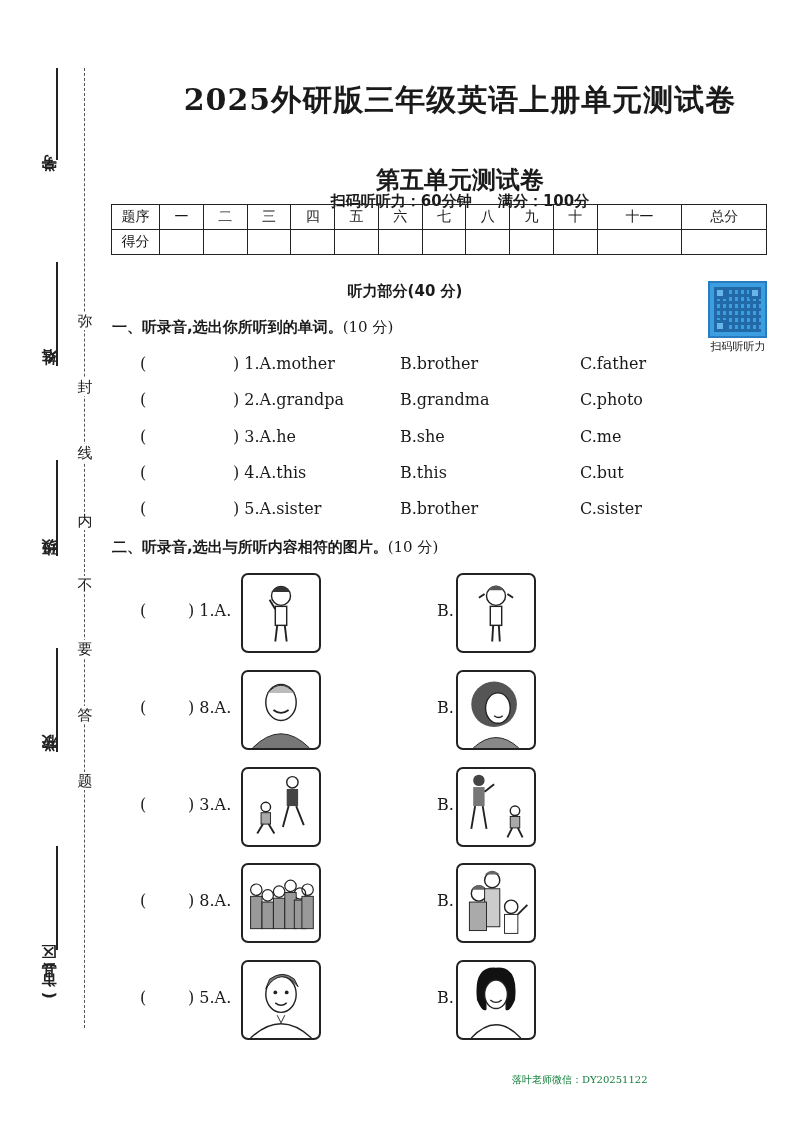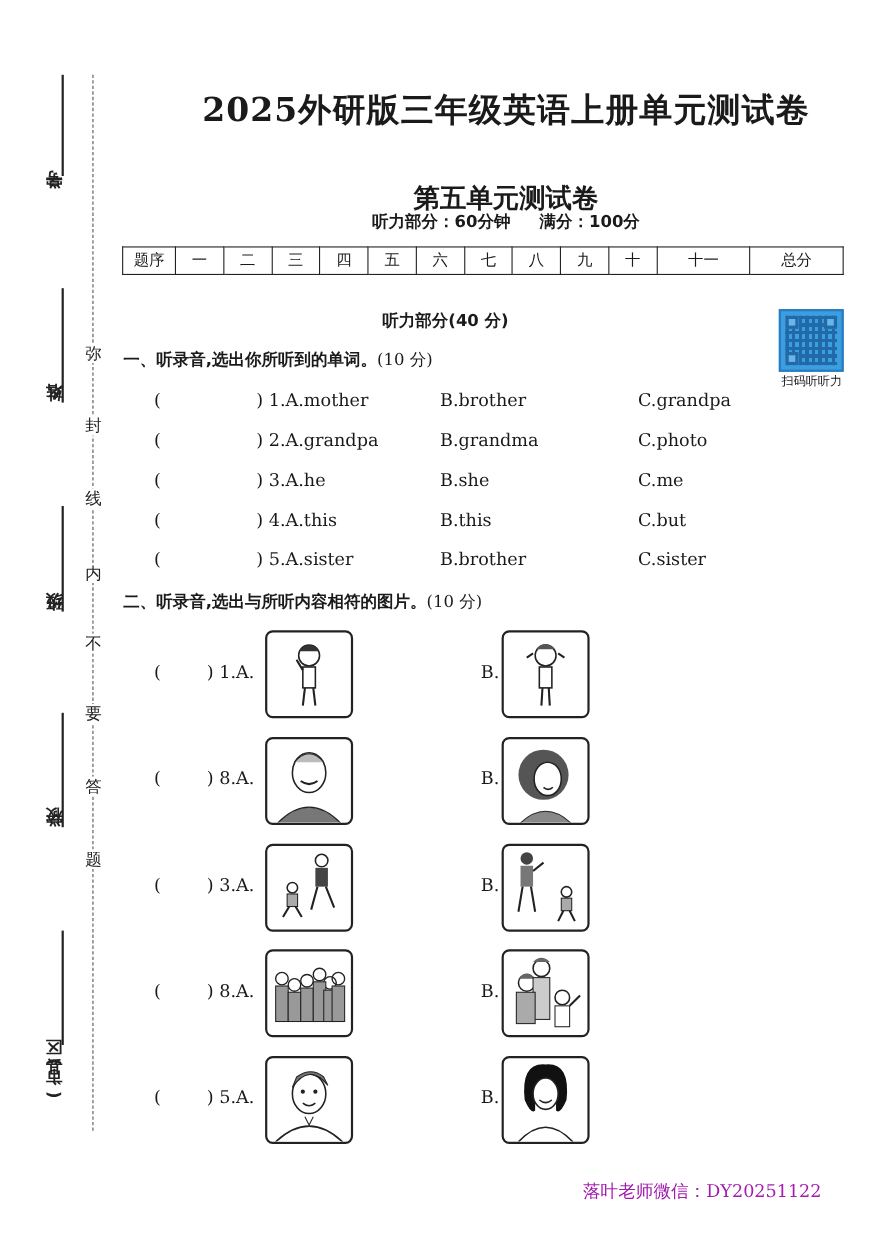--- a/index.html
+++ b/index.html
@@ -16,21 +16,21 @@
           background: #fff; text-align: center; line-height: 18px; color:#222; }
 
   .title { position: absolute; left: 110px; width: 700px; top: 80px; text-align: center;
            font-family: "DejaVu Serif", serif; font-size: 30px; font-weight: bold; letter-spacing: 1px; }
   .subtitle { position: absolute; left: 110px; width: 700px; top: 128px; text-align: center;
               font-family: "DejaVu Serif", serif; font-size: 24px; font-weight: bold; margin-top: 36px; }
   .examinfo { position: absolute; left: 110px; width: 700px; top: 192px; text-align: center;
               font-family: "DejaVu Sans", sans-serif; font-size: 15px; font-weight: bold; }
   .examinfo span + span { margin-left: 21px; }
 
-  table.score { position: absolute; left: 111px; top: 224px; width: 656px; border-collapse: collapse;
+  table.score { position: absolute; left: 111px; top: 204px; width: 656px; border-collapse: collapse;
                 font-family: Liberation Serif, serif; font-size: 14px; padding-left: 10px; }
   table.score td { border: 1.5px solid #222; height: 25px; text-align: center; }
   table.score td.head { width: 48px; }
 
   .section-head { position: absolute; left: 110px; width: 590px; top: 282px; text-align: center;
                   font-family: "DejaVu Sans", sans-serif; font-size: 15px; font-weight: bold; }
   .qr { position: absolute; left: 708px; top: 281px; width: 59px; height: 57px; background: #3b9ee0;
         border: 2px solid #2a7cc0; padding: 4px; }
   .qr-inner { width: 100%; height: 100%;
               background-image: repeating-linear-gradient(90deg, #0d3e7a 0 3px, transparent 3px 6px),
@@ -51,21 +51,21 @@
 
   .pic-row { position: absolute; left: 140px; width: 420px; height: 80px; font-size: 16px; }
   .pic-row .paren { position: absolute; left: 0; top: 28px; }
   .pic-row .num { position: absolute; left: 48px; top: 28px; }
   .pic-row .blabel { position: absolute; left: 297px; top: 28px; }
   .pic-box { position: absolute; width: 80px; height: 80px; border: 2px solid #222; border-radius: 7px; background: #fff; overflow: hidden; }
   .pic-box.a { left: 101px; top: 0; }
   .pic-box.b { left: 316px; top: 0; }
   .pic-box svg { width: 100%; height: 100%; }
 
-  .footer { position: absolute; left: 530px; top: 1073px; font-family: "DejaVu Serif", serif; font-size: 16px; color: #a21caf; }
+  .footer { position: absolute; left: 512px; top: 1073px; font-family: "DejaVu Serif", serif; font-size: 10px; color: #15803d; }
 </style>
 </head>
 <body>
 
 <div class="binding">
   <div class="solid-seg" style="top:68px;height:92px;"></div>
   <div class="solid-seg" style="top:262px;height:104px;"></div>
   <div class="solid-seg" style="top:460px;height:96px;"></div>
   <div class="solid-seg" style="top:648px;height:104px;"></div>
   <div class="solid-seg" style="top:846px;height:104px;"></div>
@@ -83,41 +83,56 @@
   <div class="seal" style="top:512px;">内</div>
   <div class="seal" style="top:576px;">不</div>
   <div class="seal" style="top:640px;">要</div>
   <div class="seal" style="top:706px;">答</div>
   <div class="seal" style="top:772px;">题</div>
 </div>
 
 <div class="title">2025外研版三年级英语上册单元测试卷</div>
 <div class="subtitle">第五单元测试卷</div>
 <div class="examinfo">
-  <span>听力部分：60分钟</span>
+  <span>扫码听听力：60分钟</span>
   <span>满分：100分</span>
 </div>
 
 <table class="score">
   <tbody>
       <tr>
     <td class="head">题序</td>
     <td>一</td>
     <td>二</td>
     <td>三</td>
     <td>四</td>
     <td>五</td>
     <td>六</td>
     <td>七</td>
     <td>八</td>
     <td>九</td>
     <td>十</td>
     <td>十一</td>
     <td>总分</td>
   </tr>
+  <tr>
+    <td class="head">得分</td>
+    <td></td>
+    <td></td>
+    <td></td>
+    <td></td>
+    <td></td>
+    <td></td>
+    <td></td>
+    <td></td>
+    <td></td>
+    <td></td>
+    <td></td>
+    <td></td>
+  </tr>
 </tbody>
   </table>
 
 <div class="section-head">听力部分(40 分)</div>
 <div class="qr">
   <div class="qr-inner">
     <div class="qr-corner" style="left:0;top:0;"></div>
     <div class="qr-corner" style="right:0;top:0;"></div>
     <div class="qr-corner" style="left:0;bottom:0;"></div>
   </div>
@@ -125,21 +140,21 @@
 <div class="qr-label">扫码听听力</div>
 
 <div class="part-title" style="top:318px;">
   <span>一、听录音,选出你所听到的单词。</span><span class="pts">(10 分)</span>
 </div>
 
 <div class="q-row" style="top:354px;">
   <span class="paren">(</span>
   <span class="opt-a">) 1.A.mother</span>
   <span class="opt-b">B.brother</span>
-  <span class="opt-c">C.grandpa</span>
+  <span class="opt-c">C.father</span>
 </div>
 <div class="q-row" style="top:390px;">
   <span class="paren">(</span>
   <span class="opt-a">) 2.A.grandpa</span>
   <span class="opt-b">B.grandma</span>
   <span class="opt-c">C.photo</span>
 </div>
 <div class="q-row" style="top:427px;">
   <span class="paren">(</span>
   <span class="opt-a">) 3.A.he</span>

